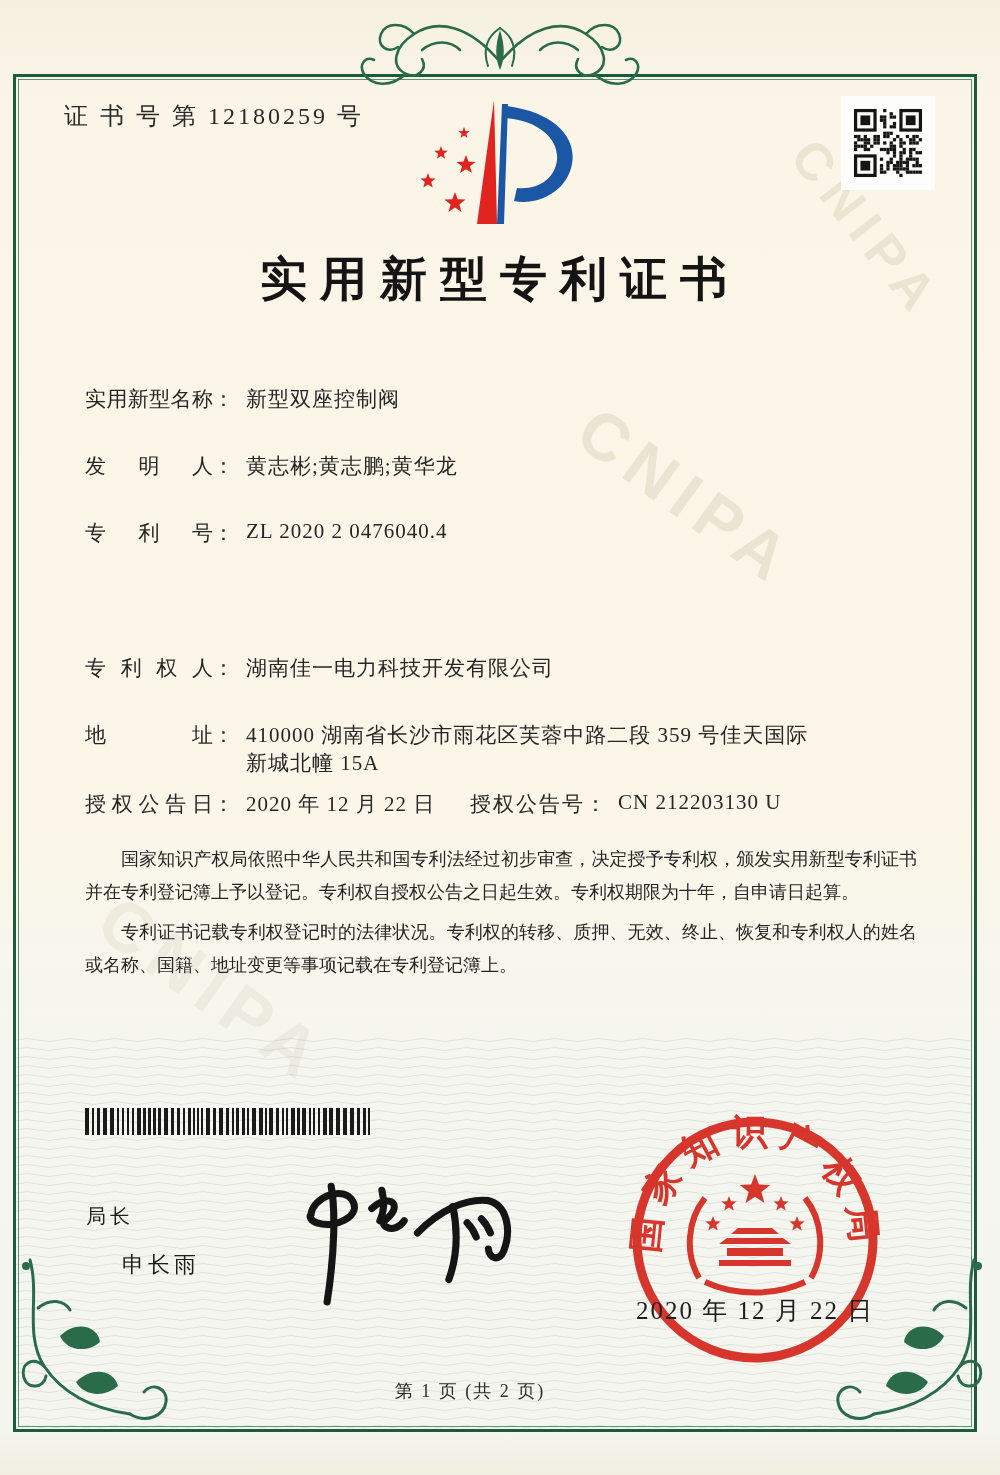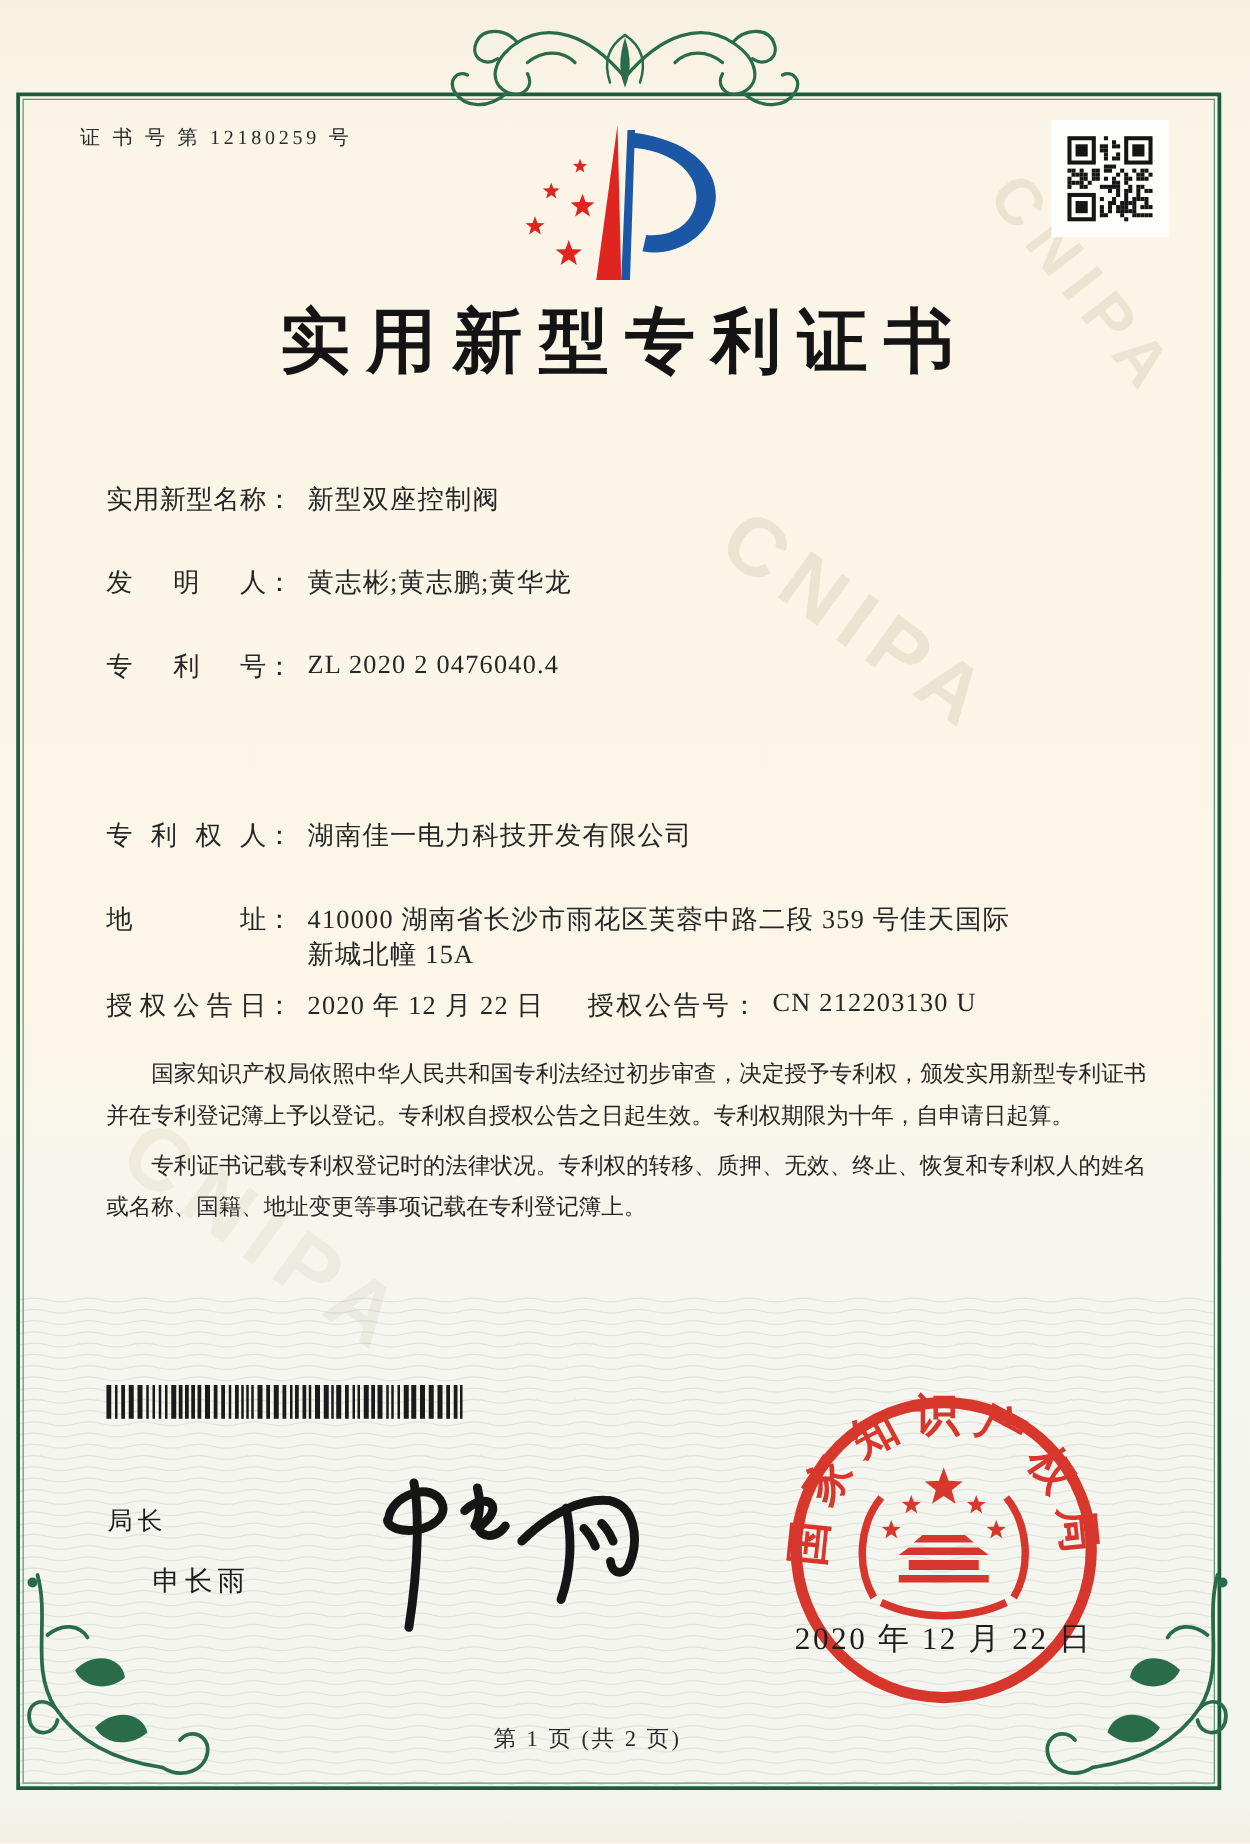--- a/index.html
+++ b/index.html
@@ -15,25 +15,25 @@
   .frame-inner{position:absolute;left:2px;top:2px;right:2px;bottom:2px;border:1px solid #5f9378;}
   
   #waves{position:absolute;left:16px;top:1036px;z-index:0;}
   
   .wm{position:absolute;z-index:1;font-family:"Liberation Sans","DejaVu Sans",sans-serif;
     font-weight:bold;color:rgba(173,159,123,0.20);letter-spacing:10px;pointer-events:none;}
   .wm1{left:826px;top:128px;font-size:52px;transform:rotate(52deg);transform-origin:left top;}
   .wm2{left:608px;top:392px;font-size:66px;transform:rotate(36deg);transform-origin:left top;}
   .wm3{left:130px;top:880px;font-size:70px;transform:rotate(36deg);transform-origin:left top;color:rgba(173,159,123,0.12);}
   
-  .cert-no{position:absolute;left:64px;top:100px;font-size:16px;letter-spacing:3px;color:#2a2a2a;z-index:4;}
+  .cert-no{position:absolute;left:64px;top:100px;font-size:24px;letter-spacing:3px;color:#2a2a2a;z-index:4;}
   #logo-box{position:absolute;left:403px;top:92px;width:195px;height:146px;z-index:4;}
   #qr-box{position:absolute;left:841px;top:96px;width:94px;height:94px;z-index:4;}
-  .title{position:absolute;left:0;top:236px;width:1000px;text-align:center;
-    font-size:56px;font-weight:bold;letter-spacing:13px;color:#141414;z-index:4;}
+  .title{position:absolute;left:0;top:248px;width:1000px;text-align:center;
+    font-size:47px;font-weight:bold;letter-spacing:13px;color:#141414;z-index:4;}
   
   .field-row{position:absolute;left:85px;font-size:21px;color:#262626;z-index:4;width:860px;}
   .flabel{display:inline-block;width:128px;text-align:justify;text-align-last:justify;vertical-align:top;}
   .fcolon{vertical-align:top;}
   .fvalue{margin-left:12px;vertical-align:top;display:inline-block;letter-spacing:1px;font-family:Liberation Serif, serif;}
   .pair2{position:absolute;left:385px;top:0;}
   .pair2 .p2label{letter-spacing:2px;}
   
   .body-text{position:absolute;left:85px;top:843px;width:832px;z-index:4;}
   .body-text p{margin:0 0 7px 0;font-size:18px;line-height:33px;text-indent:2em;text-align:justify;color:#262626;}

